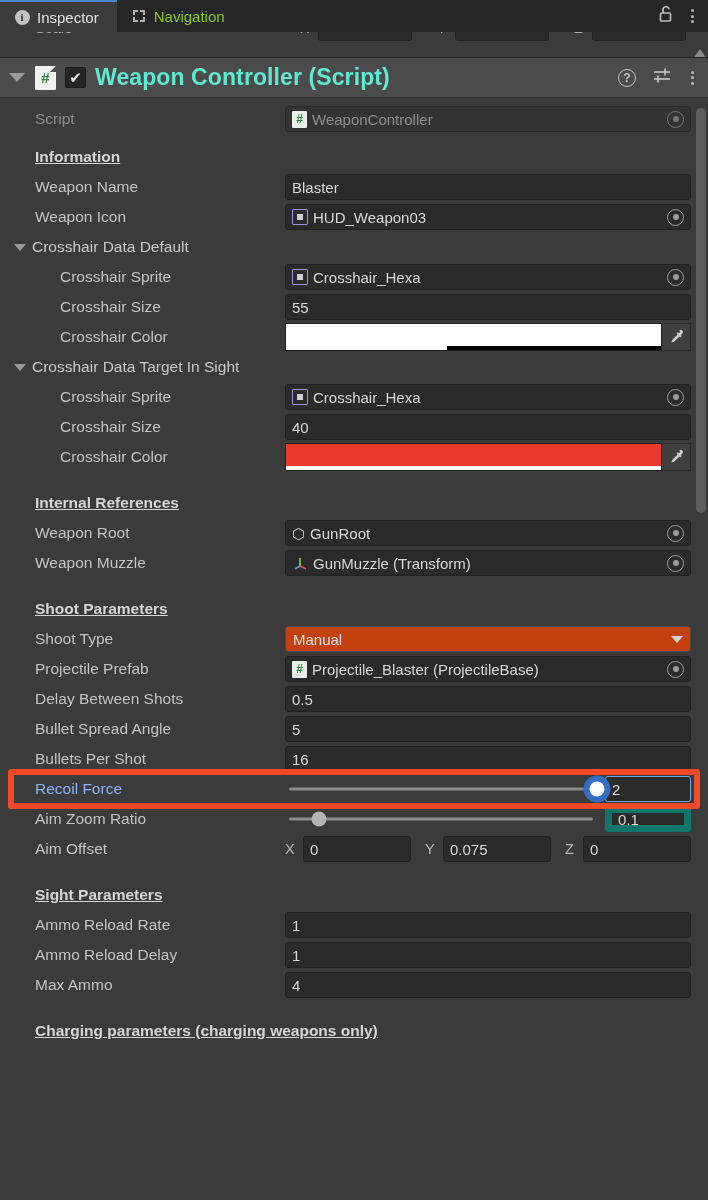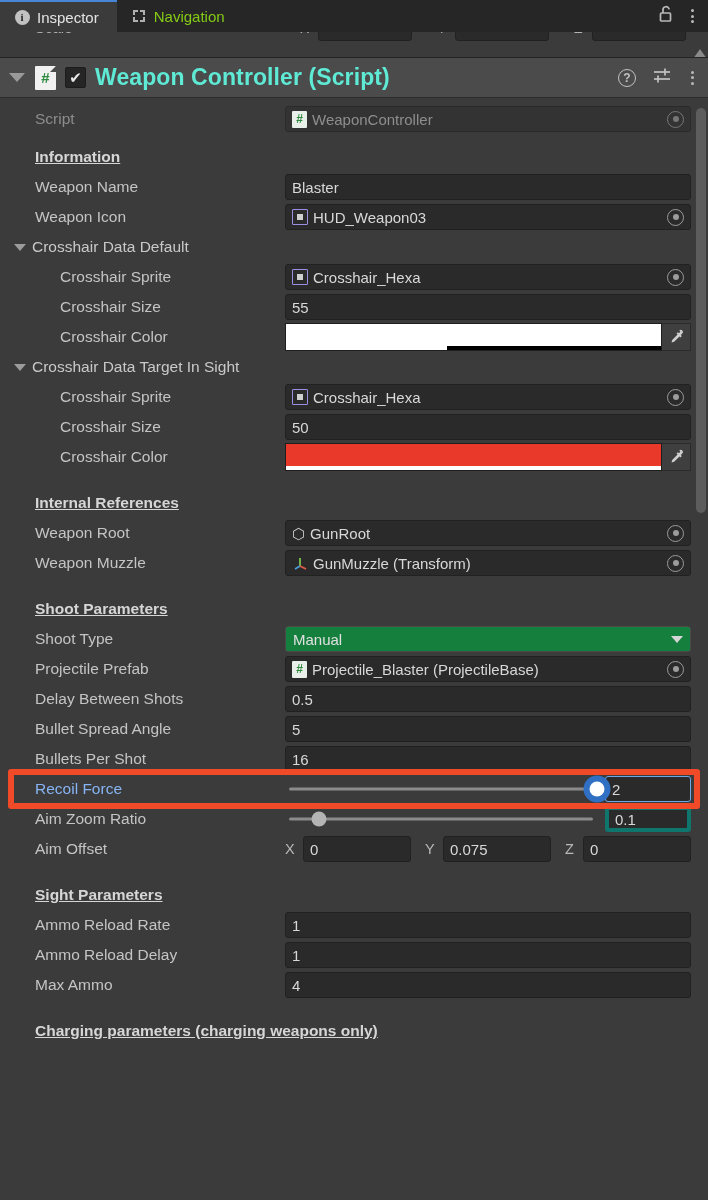--- a/index.html
+++ b/index.html
@@ -189,21 +189,21 @@
   .swatch .main { position: absolute; inset: 0 0 4px 0; }
   .swatch .alpha { position: absolute; left: 0; right: 0; bottom: 0; height: 4px; background: #000; }
   .swatch .alpha i { display: block; height: 100%; background: #fff; }
   .picker {
     flex: none; width: 29px; background: #3f3f3f; border: 1px solid #2b2b2b; border-left: none;
     display: flex; align-items: center; justify-content: center;
   }
 
   
   .dd {
-    flex: 1; height: 26px; background: #15803d; border: 1px solid #4a4a4a; border-radius: 3px;
+    flex: 1; height: 26px; background: #c2410c; border: 1px solid #4a4a4a; border-radius: 3px;
     display: flex; align-items: center; padding: 0 7px;
     font-size: 15px; color: #e0e0e0;
   }
   .dd .caret {
     margin-left: auto; width: 0; height: 0;
     border-left: 6px solid transparent; border-right: 6px solid transparent;
     border-top: 7px solid #d5d5d5;
   }
 
   
@@ -218,21 +218,21 @@
   .track .knob {
     position: absolute; top: 50%; width: 15px; height: 15px;
     border-radius: 50%; background: #b4b4b4; transform: translate(-50%, -50%);
   }
   .track .knob.focus {
     background: #ffffff; width: 15px; height: 15px;
     box-shadow: 0 0 0 6px #2f6fc4;
   }
   .numbox {
     flex: none; width: 86px; height: 26px;
-    background: #2a2a2a; border: 4px solid #0f766e; border-radius: 3px;
+    background: #2a2a2a; border: 7px solid #0f766e; border-radius: 3px;
     display: flex; align-items: center; padding: 0 6px;
     font-size: 15px; color: #d8d8d8;
   }
   .numbox.focus { border: 1.5px solid #6ea8e8; }
 
   
   .vec { flex: 1; display: flex; align-items: center; gap: 0; min-width: 0; }
   .vec .ax { font-size: 14.5px; color: #b9b9b9; width: 18px; flex: none; text-align: left; }
   .vec .vf {
     flex: 1; height: 26px; background: #2a2a2a; border: 1px solid #212121; border-radius: 3px;
@@ -403,21 +403,21 @@
     <div class="lbl indent">Crosshair Sprite</div>
     <div class="field">
       <span class="sprite-ic"></span>
       <span class="txt">Crosshair_Hexa</span>
       <span class="objsel"></span>
     </div>
   </div>
   <div class="row">
     <div class="lbl indent">Crosshair Size</div>
     <div class="field">
-      <span class="txt">50</span>
+      <span class="txt">40</span>
     </div>
   </div>
   <div class="row">
     <div class="lbl indent">Crosshair Color</div>
     <div class="colorwrap">
       <div class="swatch">
         <div class="main" id="sw2" style="background: rgb(232, 57, 43);"></div>
         <div class="alpha">
             <i id="al2" style="width: 100%;"></i>
           </div>

